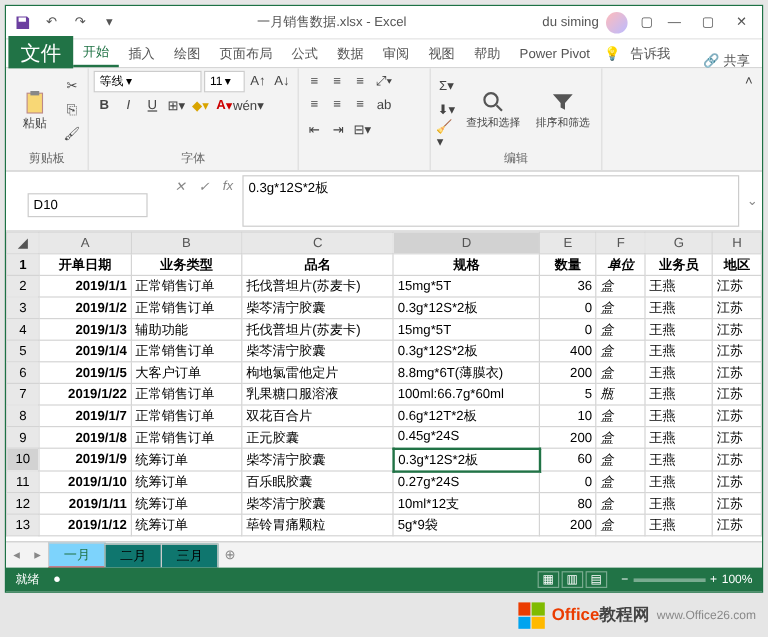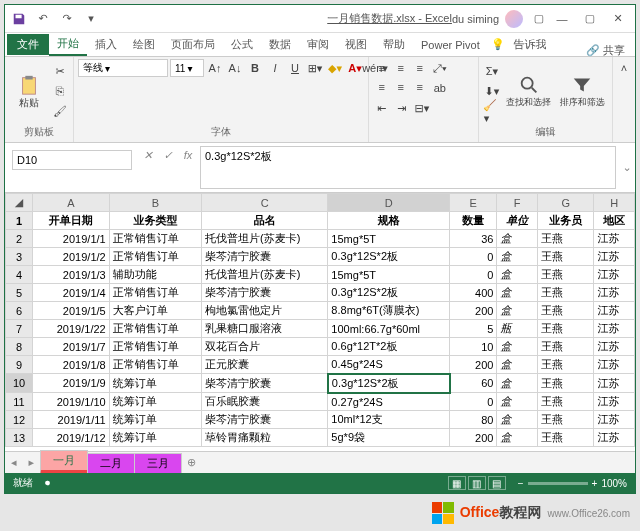--- a/index.html
+++ b/index.html
@@ -5,81 +5,81 @@
     * { margin: 0; padding: 0; box-sizing: border-box; font-family: "Microsoft YaHei", sans-serif; }
     body { background: #e6e6e6; width: 640px; height: 531px; overflow: hidden; font-size: 11px; }
 
     .window { background: #fff; border: 1px solid #1e7145; margin: 4px; height: 490px; display: flex; flex-direction: column; }
 
     
     .titlebar { background: #fff; height: 28px; display: flex; align-items: center; padding: 0 4px; border-bottom: 1px solid #ddd; }
     .qat { display: flex; gap: 4px; align-items: center; }
     .qat-btn { width: 20px; height: 20px; display: flex; align-items: center; justify-content: center; color: #555; }
     .save-icon { color: #6b3fa0; }
-    .title-text { flex: 1; text-align: right; color: #555; font-size: 11px; text-decoration: underline; }
+    .title-text { flex: 1; text-align: center; color: #555; font-size: 11px; }
     .user-info { display: flex; align-items: center; gap: 6px; color: #555; }
     .avatar { width: 18px; height: 18px; border-radius: 50%; background: linear-gradient(135deg,#fbb,#bbf); }
     .winbtns { display: flex; gap: 2px; }
     .winbtn { width: 26px; height: 20px; display: flex; align-items: center; justify-content: center; color: #555; }
     .winbtn:last-child { color: #555; }
 
     
     .ribbon-tabs { display: flex; align-items: center; height: 24px; background: #fff; padding: 0 2px; border-bottom: 1px solid #ccc; }
-    .file-tab { background: #217346; color: #fff; padding: 3px 10px; font-size: 11px; }
+    .file-tab { background: #217346; color: #fff; padding: 3px 10px; font-size: 17px; }
     .tab { padding: 3px 8px; color: #555; font-size: 11px; cursor: pointer; }
     .tab.active { color: #217346; border-bottom: 2px solid #217346; }
     .bulb { color: #f4b400; margin-left: 4px; }
     .share-btn { margin-left: auto; color: #555; padding: 3px 8px; margin-top: 11px; }
 
     
     .ribbon { display: flex; height: 86px; background: #f3f3f3; border-bottom: 1px solid #ccc; }
     .group { display: flex; flex-direction: column; padding: 2px 4px; border-right: 1px solid #ddd; }
     .group-content { flex: 1; display: flex; align-items: center; gap: 2px; }
     .group-label { text-align: center; font-size: 10px; color: #666; padding: 1px 0; }
     .big-btn { display: flex; flex-direction: column; align-items: center; justify-content: center; width: 40px; height: 60px; font-size: 10px; color: #444; }
     .big-btn svg { width: 22px; height: 22px; }
     .font-cols { display: flex; flex-direction: column; gap: 2px; }
     .font-row { display: flex; gap: 2px; }
     .combo { border: 1px solid #ccc; background: #fff; padding: 1px 4px; font-size: 10px; display: flex; align-items: center; gap: 2px; }
     .sm-btn { width: 18px; height: 18px; border: 1px solid transparent; display: flex; align-items: center; justify-content: center; font-size: 11px; color: #444; }
     .align-grid { display: grid; grid-template-columns: repeat(3, 18px); grid-template-rows: repeat(2, 18px); gap: 1px; }
 
     
     .formula-bar { display: flex; height: 50px; border-bottom: 1px solid #ccc; }
-    .namebox { width: 120px; border: 1px solid #ccc; margin: 7px; padding: 2px 4px; height: 20px; background: #fff; font-size: 11px; }
+    .namebox { width: 100px; border: 1px solid #ccc; margin: 18px; padding: 2px 4px; height: 20px; background: #fff; font-size: 11px; }
     .fx-btns { display: flex; flex-direction: column; justify-content: flex-start; padding-top: 3px; }
     .fx-row { display: flex; gap: 2px; }
     .fx-btn { width: 18px; height: 18px; display: flex; align-items: center; justify-content: center; color: #888; font-style: italic; }
     .formula-input { flex: 1; border: 1px solid #ccc; margin: 3px; padding: 2px 4px; font-size: 11px; background: #fff; }
     .expand-btn { width: 16px; display: flex; align-items: center; justify-content: center; color: #888; }
 
     
     .grid-wrap { flex: 1; overflow: hidden; position: relative; }
     .grid { border-collapse: collapse; width: 100%; font-size: 11px; }
     .grid th, .grid td { border: 1px solid #d4d4d4; padding: 1px 3px; height: 18px; white-space: nowrap; overflow: hidden; }
     .grid th { background: #e8e8e8; color: #555; font-weight: normal; text-align: center; }
     .grid .rowhdr { background: #e8e8e8; text-align: center; width: 24px; }
-    .grid .colA { width: 68px; text-align: right; }
+    .grid .colA { width: 68px; text-align: right; font-weight: bold; }
     .grid .colB { width: 82px; }
     .grid .colC { width: 112px; }
     .grid .colD { width: 108px; margin-left: 48px; }
     .grid .colE { width: 42px; text-align: right; }
     .grid .colF { width: 36px; font-style: italic; }
     .grid .colG { width: 50px; }
     .grid .colH { width: 36px; }
     .grid tr.header-row td { font-weight: bold; text-align: center; }
     .grid td.active { border: 2px solid #217346; }
     .grid th.sel { background: #d2d2d2; }
     .grid .rowhdr.sel { background: #d2d2d2; }
 
     
     .sheet-bar { display: flex; align-items: center; height: 22px; background: #f3f3f3; border-top: 1px solid #ccc; font-size: 11px; }
     .sheet-nav { padding: 0 6px; color: #888; }
-    .sheet-tab { padding: 2px 12px; border: 1px solid #ccc; border-bottom: none; background: #d946ef; margin-right: -1px; }
-    .sheet-tab.active { background: #fca5a5; border-bottom: 6px solid #ef4444; color: #217346; }
+    .sheet-tab { padding: 2px 12px; border: 1px solid #ccc; border-bottom: none; background: #0f766e; margin-right: -1px; }
+    .sheet-tab.active { background: #7dd3fc; border-bottom: 1px solid #ef4444; color: #217346; }
     .sheet-add { padding: 0 6px; color: #888; }
     .scroll-h { flex: 1; }
 
     
     .statusbar { height: 20px; background: #217346; color: #fff; display: flex; align-items: center; padding: 0 8px; font-size: 10px; gap: 12px; }
     .statusbar .views { margin-left: auto; display: flex; gap: 2px; }
     .view-btn { width: 18px; height: 14px; border: 1px solid rgba(255,255,255,0.4); display: flex; align-items: center; justify-content: center; }
     .zoom { display: flex; align-items: center; gap: 4px; }
     .zoom-slider { width: 60px; height: 3px; background: rgba(255,255,255,0.4); position: relative; }
 
@@ -153,21 +153,21 @@
         <div class="font-cols">
           <span class="sm-btn">✂</span>
           <span class="sm-btn">⎘</span>
           <span class="sm-btn">🖌</span>
         </div>
       </div>
       <div class="group-label">剪贴板</div>
     </div>
 
     <div class="group" style="min-width:170px">
-      <div class="group-content" style="align-items:flex-start;gap:2px">
+      <div class="group-content" style="flex-direction:column;align-items:flex-start;gap:2px">
         <div class="font-row">
           <span class="combo" style="width:90px"><span>等线</span> ▾</span>
           <span class="combo" style="width:34px"><span>11</span> ▾</span>
           <span class="sm-btn">A↑</span>
           <span class="sm-btn">A↓</span>
         </div>
         <div class="font-row">
           <span class="sm-btn">
               <b>B</b>
             </span>

